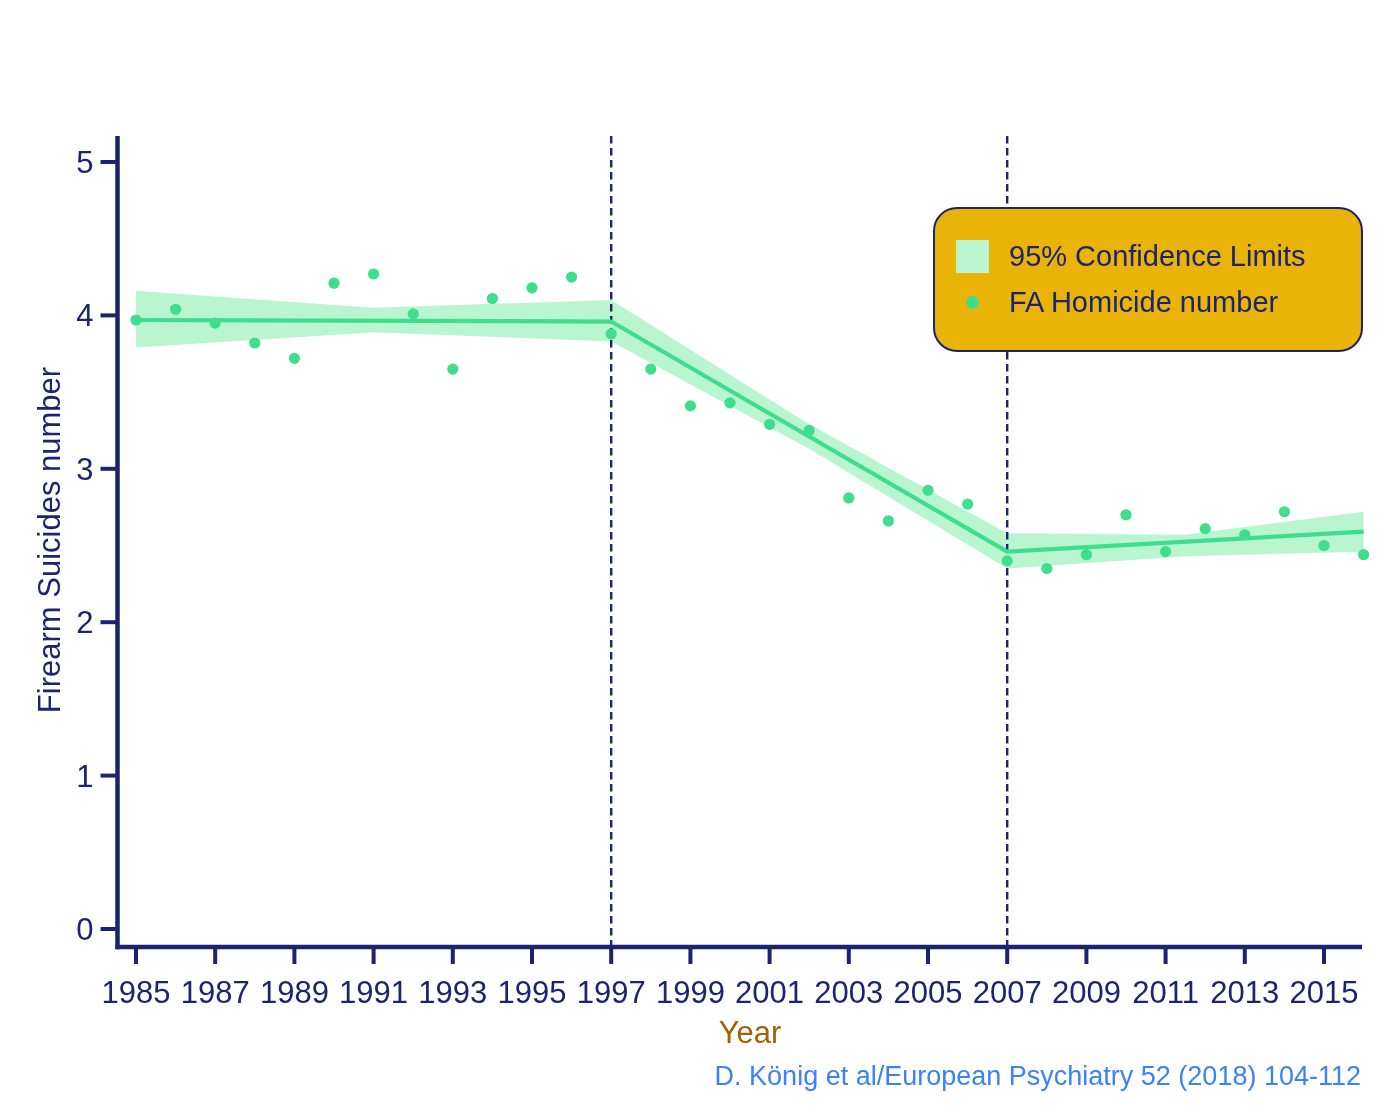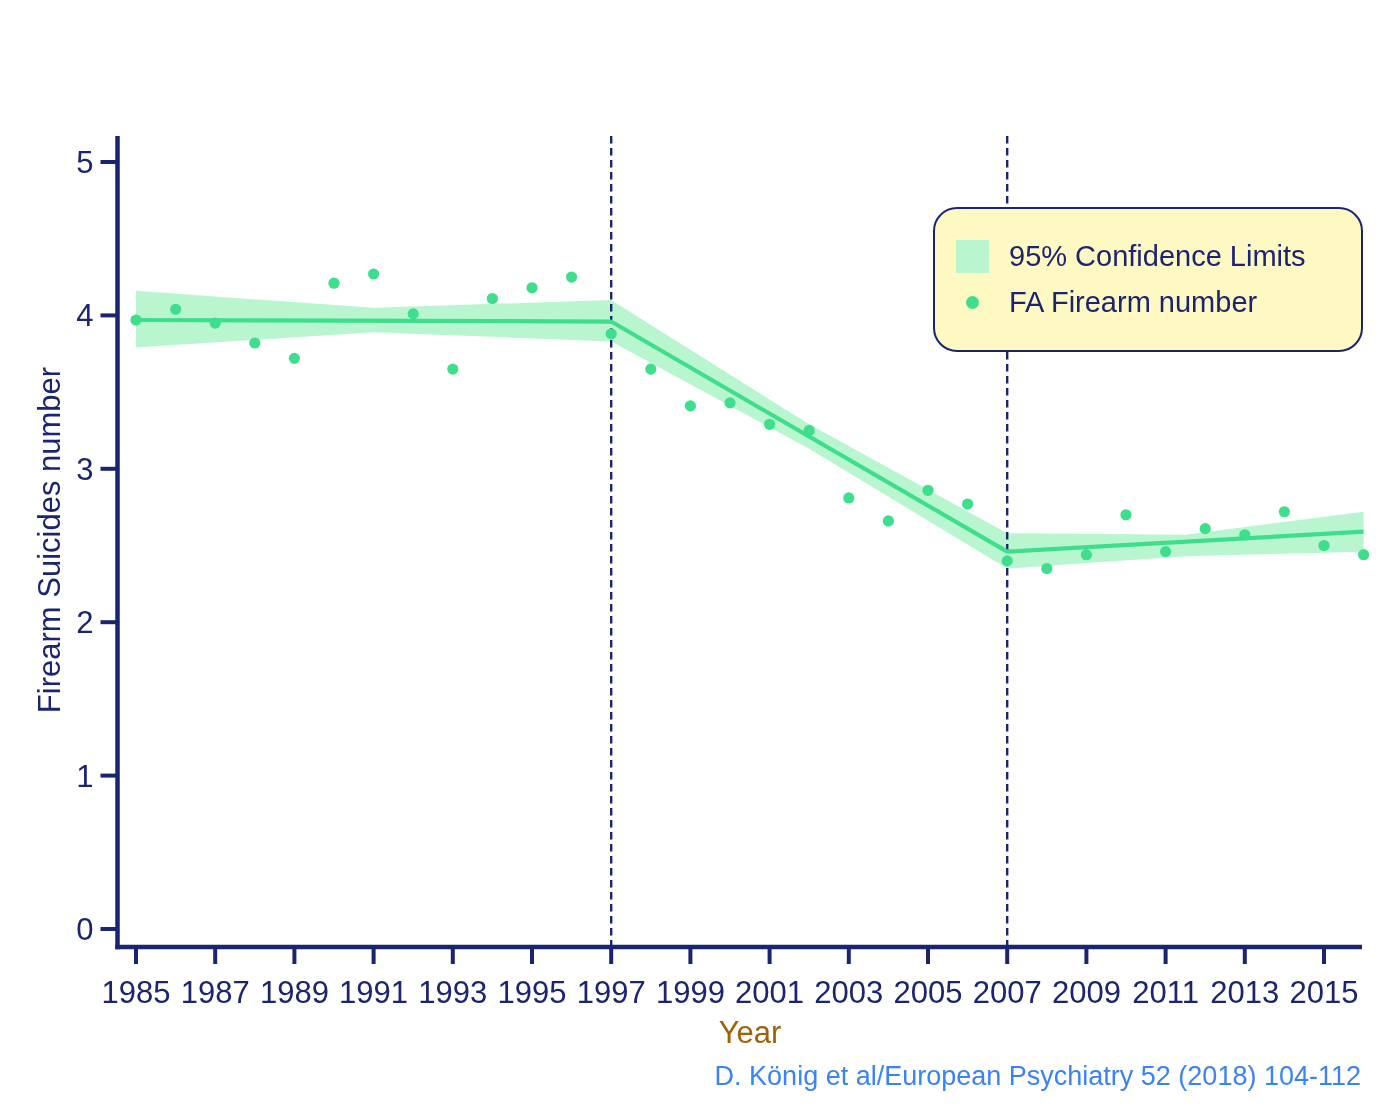--- a/index.html
+++ b/index.html
@@ -53,21 +53,21 @@
     color: #3b82f6;
     white-space: nowrap;
   }
   .legend {
     position: absolute;
     left: 933px;
     top: 207px;
     width: 430px;
     height: 145px;
     box-sizing: border-box;
-    background: #fef9c3;
+    background: #eab308;
     border: 2px solid #1b2470;
     border-radius: 24px;
     display: flex;
     flex-direction: column;
     justify-content: center;
     gap: 10px;
     padding: 6px 0;
   }
   .legend-row {
     display: flex;
@@ -207,17 +207,17 @@
     <div class="legend-row">
       <span class="legend-swatch-col">
         <span class="swatch-square"></span>
       </span>
       <span class="legend-label">95% Confidence Limits</span>
     </div>
     <div class="legend-row">
       <span class="legend-swatch-col">
         <span class="swatch-dot"></span>
       </span>
-      <span class="legend-label">FA Firearm number</span>
+      <span class="legend-label">FA Homicide number</span>
     </div>
   </div>
 
 </div>
 
 </body></html>

